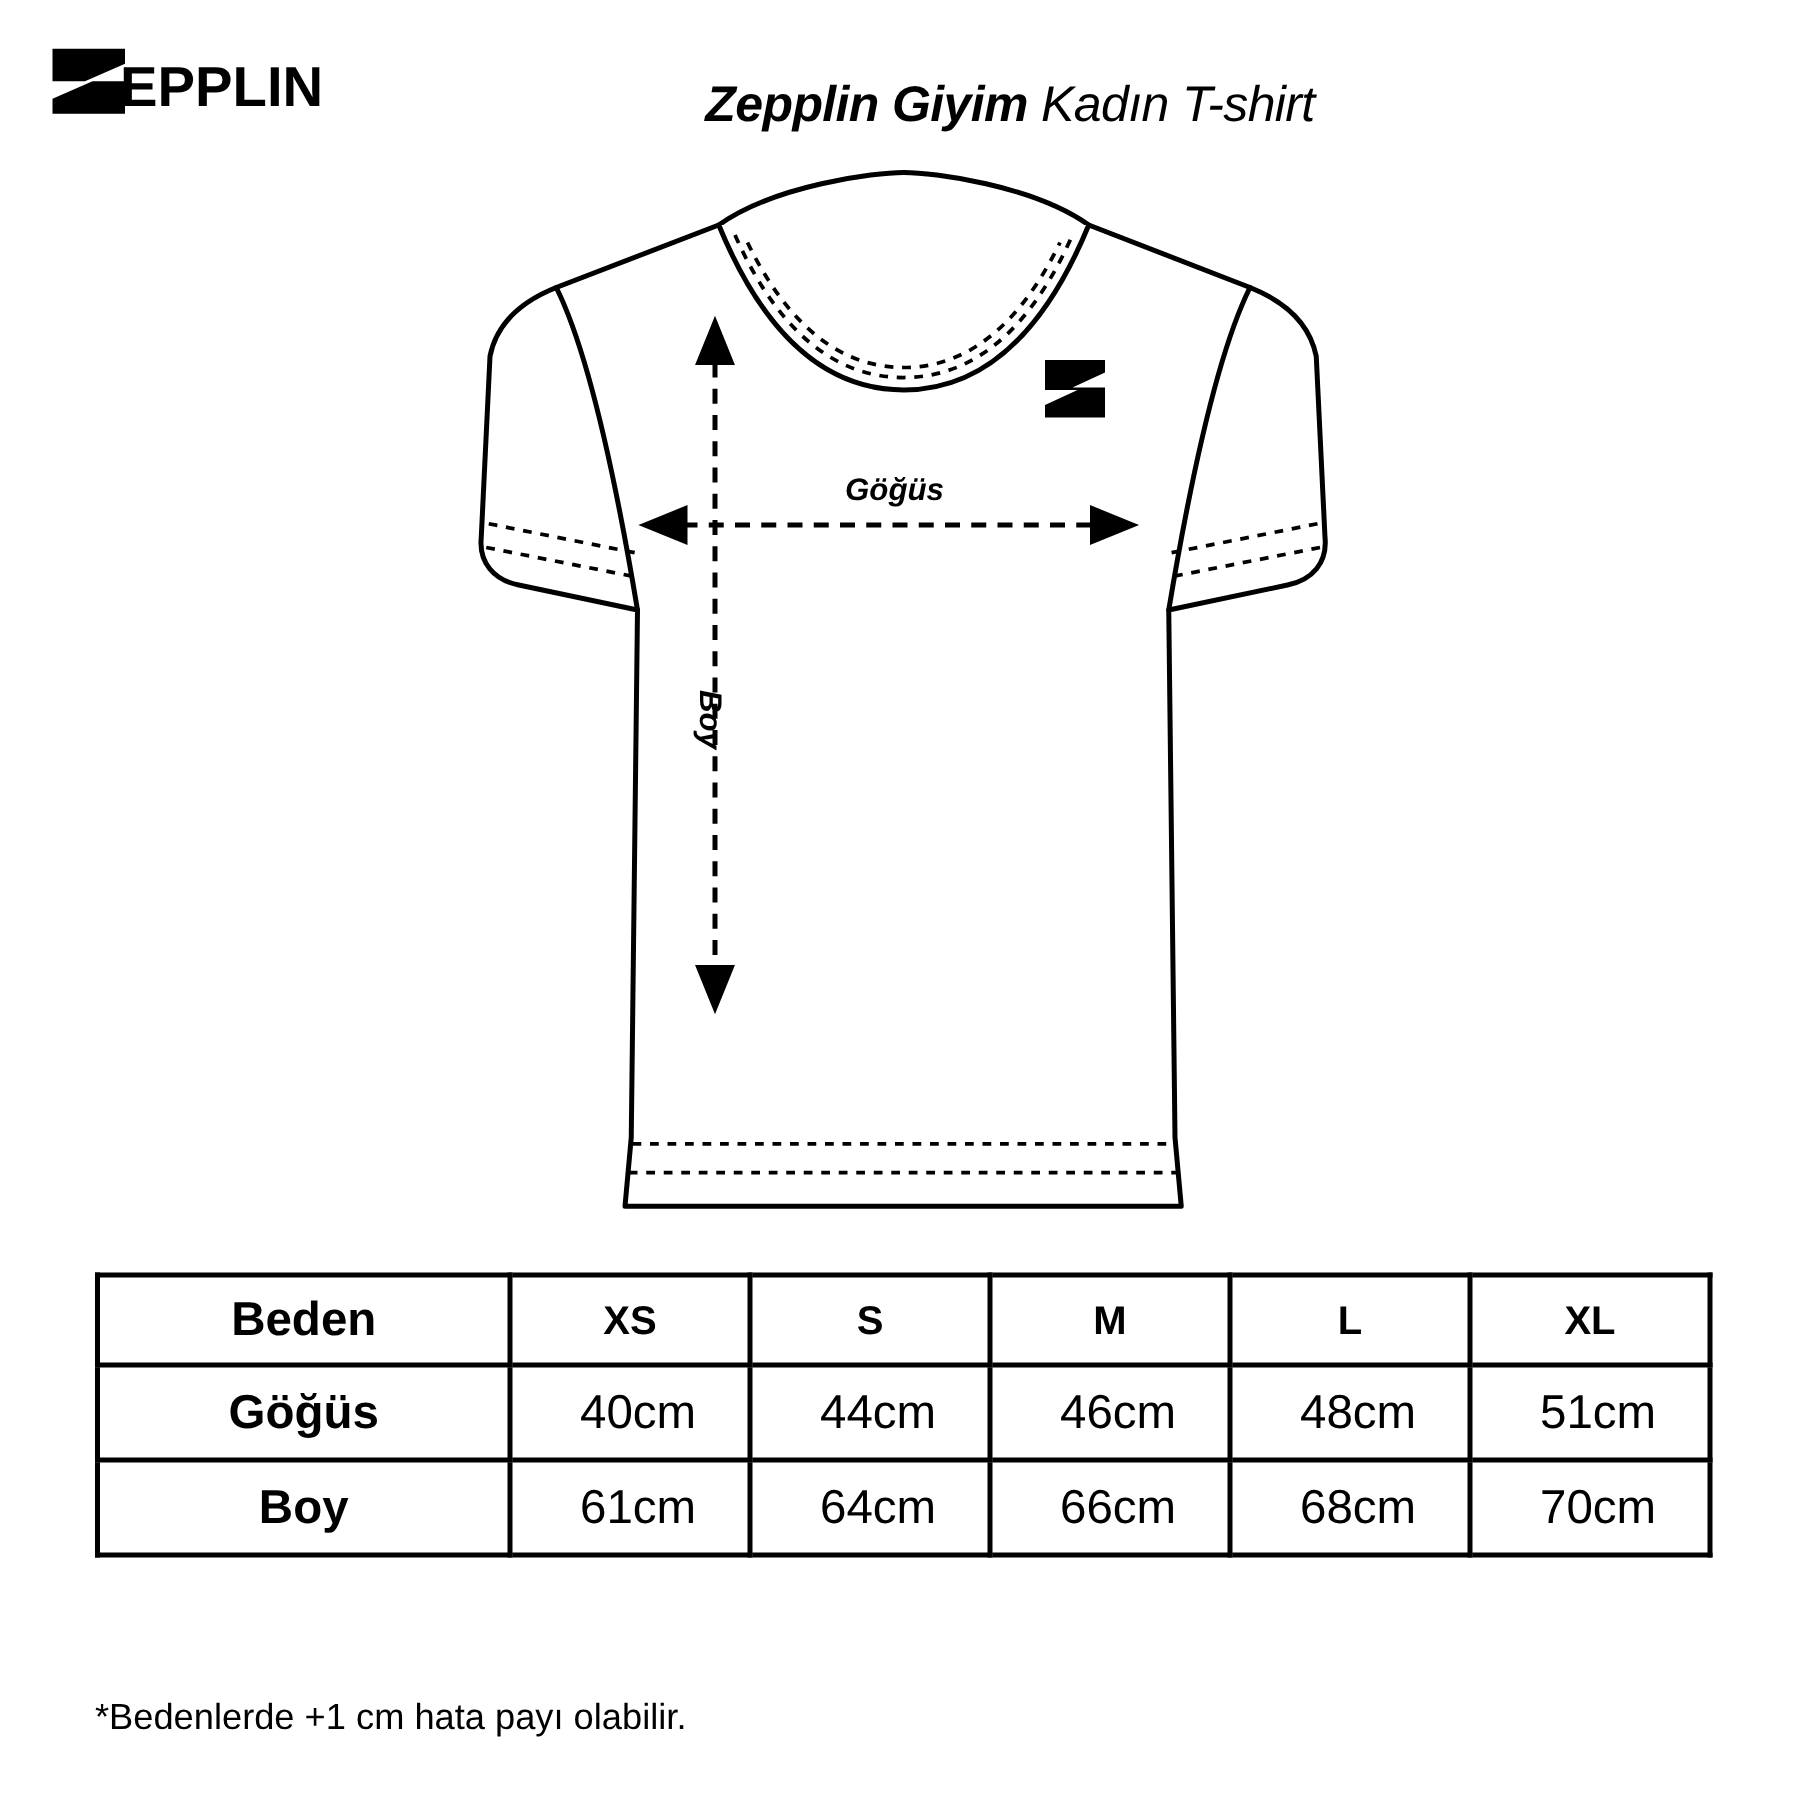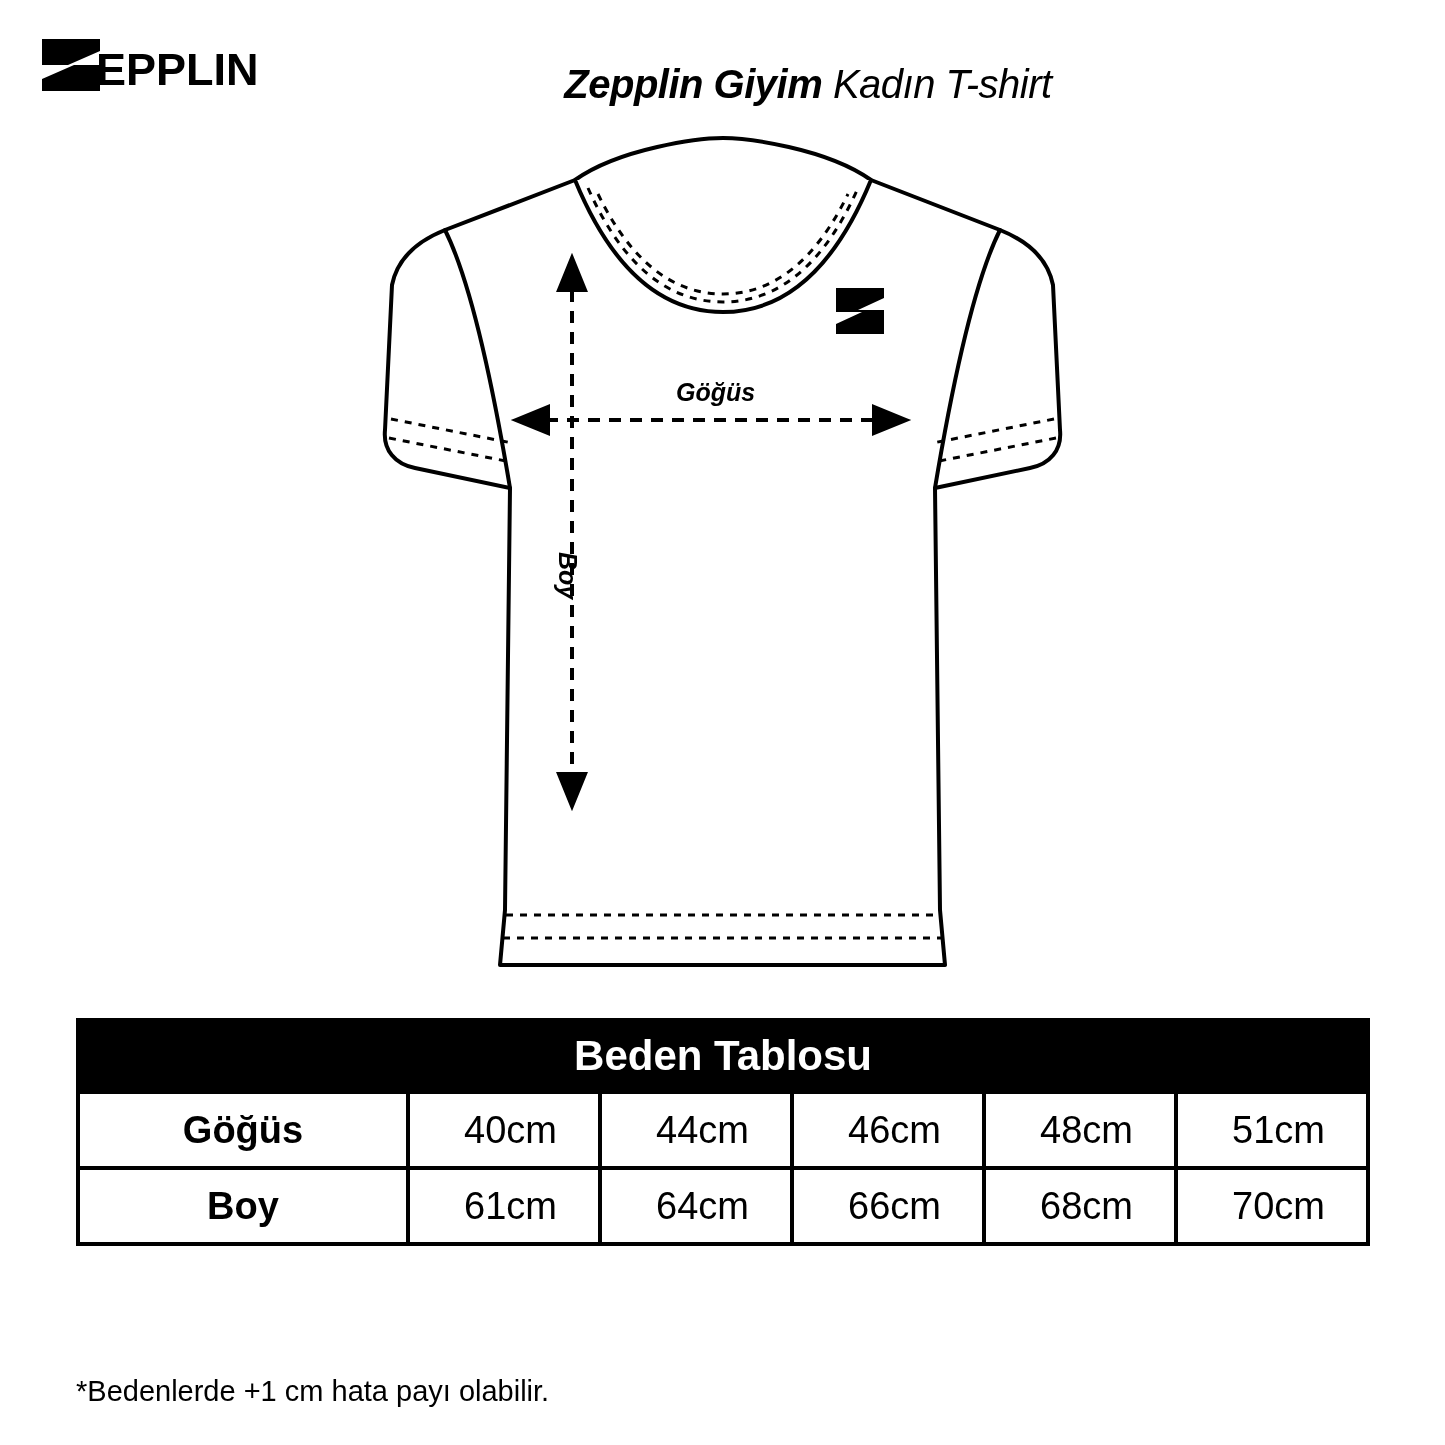--- a/index.html
+++ b/index.html
@@ -122,21 +122,20 @@
   }
   .col-label { width: 330px; }
   .col-size { width: 192px; }
 
   .footnote {
     position: absolute;
     left: 76px;
     top: 1358px;
     font-size: 29px;
     font-weight: 400;
-    margin-top: 17px;
   }
 </style>
 </head>
 <body>
 
 <div class="brand-logo">
   <svg width="240" height="62" viewBox="0 0 240 62" xmlns="http://www.w3.org/2000/svg" aria-label="Zepplin">
 
     <g fill="#000000">
       <path d="M4 4 H62 V16 L30 30 H62 V56 H4 V44 L36 30 H4 Z"></path>
@@ -217,22 +216,27 @@
   <table class="size-table">
     <colgroup>
       <col class="col-label">
       <col class="col-size">
       <col class="col-size">
       <col class="col-size">
       <col class="col-size">
       <col class="col-size">
     </colgroup>
     <tbody>
-      <tr>
-        <td class="tbl-title" colspan="6">Beden Tablosu</td>
+      <tr class="row-head">
+        <td class="c-label">Beden</td>
+        <td class="c-size">XS</td>
+        <td class="c-size">S</td>
+        <td class="c-size">M</td>
+        <td class="c-size">L</td>
+        <td class="c-size">XL</td>
       </tr>
       <tr class="row-data">
         <td class="c-label">Göğüs</td>
         <td class="c-val">40cm</td>
         <td class="c-val">44cm</td>
         <td class="c-val">46cm</td>
         <td class="c-val">48cm</td>
         <td class="c-val">51cm</td>
       </tr>
       <tr class="row-data">

